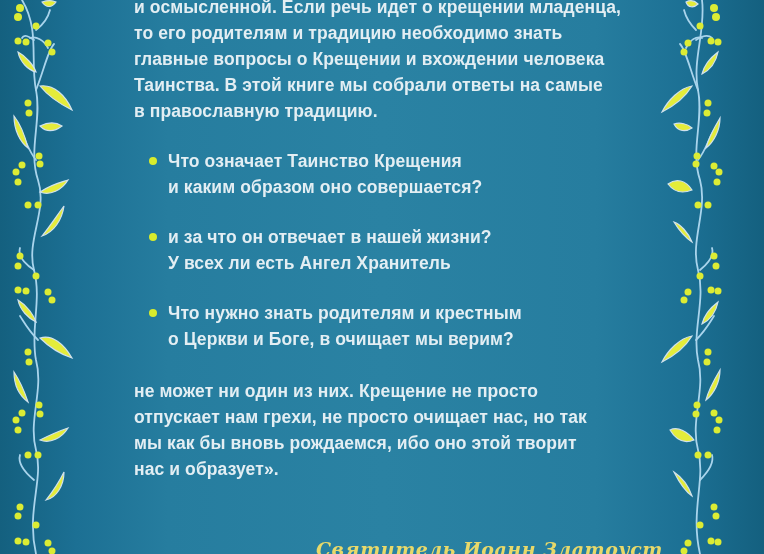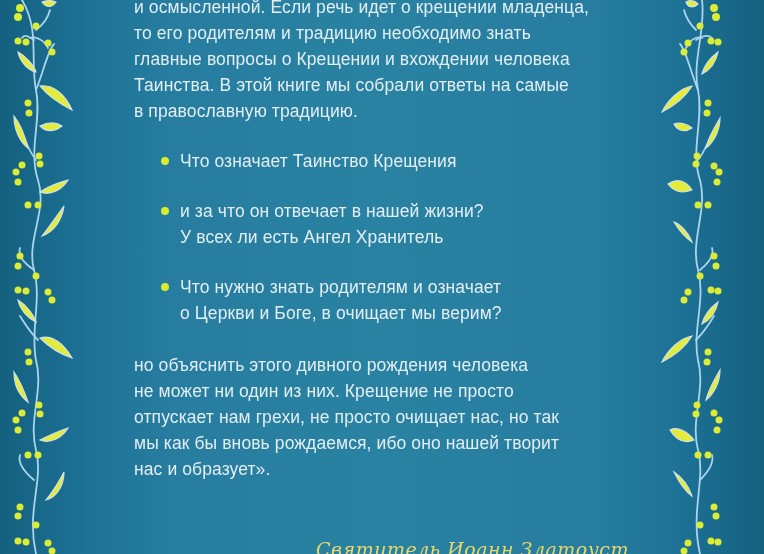--- a/index.html
+++ b/index.html
@@ -10,20 +10,21 @@
       width: 764px;
       height: 554px;
       overflow: hidden;
       position: relative;
       background: linear-gradient(90deg, #14607f 0%, #1c7094 10%, #267d9f 22%, #2a82a3 50%, #267d9f 78%, #1c7094 90%, #14607f 100%);
       font-family: "Liberation Sans", "DejaVu Sans", sans-serif;
     }
     .page {
       position: absolute;
       inset: 0;
+      font-weight: bold;
     }
     .border {
       position: absolute;
       top: 0;
       width: 110px;
       height: 554px;
     }
     .border-left { left: 0; }
     .border-right { right: 0; width: 114px; }
     .border svg { display: block; width: 100%; height: 100%; }
@@ -45,21 +46,21 @@
     .intro {
       margin: 0 0 24px 0;
     }
     .bullets {
       list-style: none;
       margin: 0;
       padding: 0 0 0 30px;
     }
     .bullet-item {
       position: relative;
-      margin: 0 0 24px 16px;
+      margin: 0 0 24px 4px;
     }
     .bullet-dot {
       position: absolute;
       left: -19px;
       top: 9px;
       width: 8px;
       height: 8px;
       border-radius: 50%;
       background: #d8ec2c;
     }
@@ -231,36 +232,36 @@
       <span class="para-line">то его родителям и традицию необходимо знать</span>
       <span class="para-line">главные вопросы о Крещении и вхождении человека</span>
       <span class="para-line">Таинства. В этой книге мы собрали ответы на самые</span>
       <span class="para-line">в православную традицию.</span>
     </p>
 
     <ul class="bullets">
       <li class="bullet-item">
         <span class="bullet-dot"></span>
         <span class="para-line">Что означает Таинство Крещения</span>
+        <span class="para-line">и каким образом оно совершается?</span>
       </li>
       <li class="bullet-item">
         <span class="bullet-dot"></span>
         <span class="para-line">и за что он отвечает в нашей жизни?</span>
         <span class="para-line">У всех ли есть Ангел Хранитель</span>
       </li>
       <li class="bullet-item">
         <span class="bullet-dot"></span>
-        <span class="para-line">Что нужно знать родителям и означает</span>
+        <span class="para-line">Что нужно знать родителям и крестным</span>
         <span class="para-line">о Церкви и Боге, в очищает мы верим?</span>
       </li>
     </ul>
 
     <p class="quote">
-      <span class="para-line">но объяснить этого дивного рождения человека</span>
       <span class="para-line">не может ни один из них. Крещение не просто</span>
       <span class="para-line">отпускает нам грехи, не просто очищает нас, но так</span>
-      <span class="para-line">мы как бы вновь рождаемся, ибо оно нашей творит</span>
+      <span class="para-line">мы как бы вновь рождаемся, ибо оно этой творит</span>
       <span class="para-line">нас и образует».</span>
     </p>
   </div>
 
   <div class="signature">Святитель Иоанн Златоуст</div>
 </div>
 
 </body></html>

